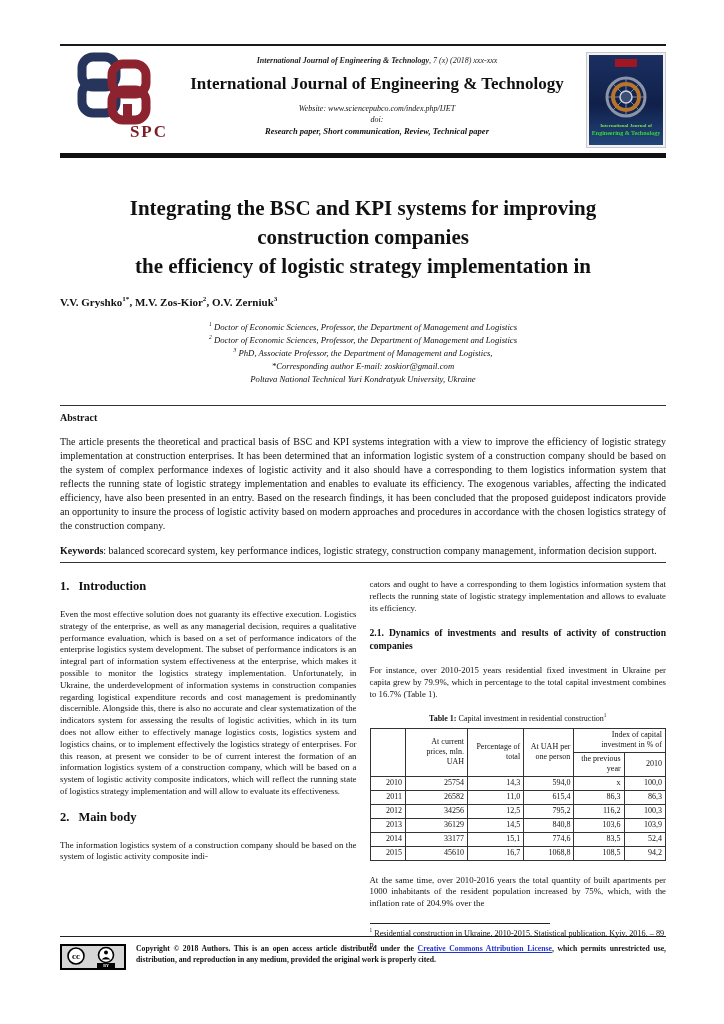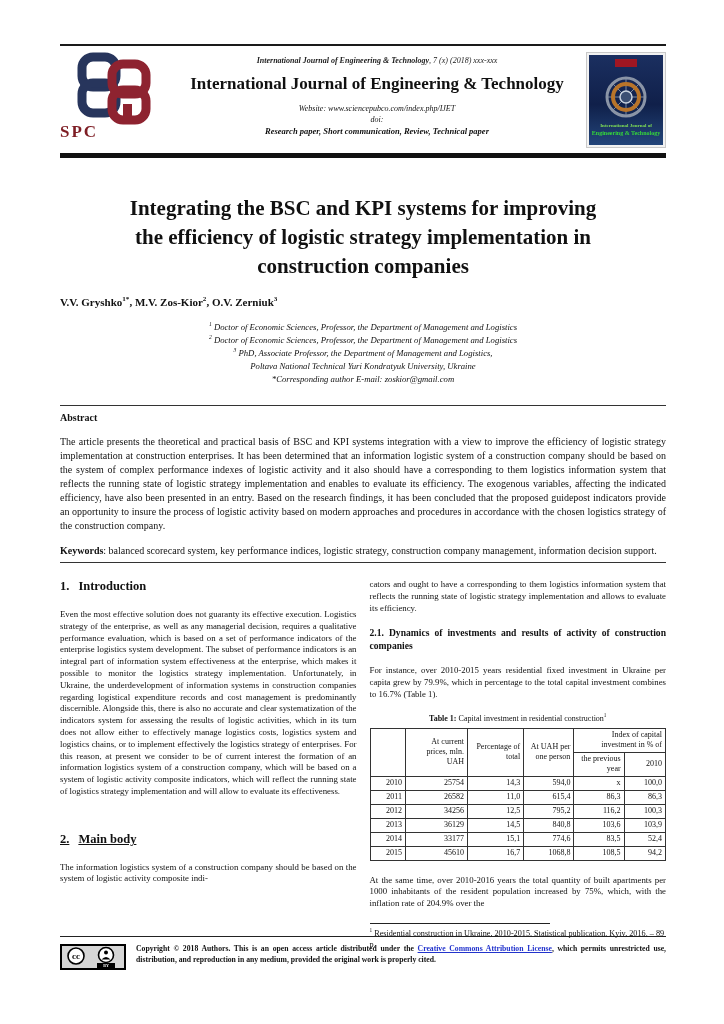--- a/index.html
+++ b/index.html
@@ -8,21 +8,21 @@
   .page {
     position: relative;
     width: 724px; height: 1024px;
     background: #fff;
     margin: 0 auto;
     overflow: hidden;
   }
   .content { position: absolute; left: 60px; right: 58px; top: 0; }
   .top-rule { margin-top: 44px; border-top: 2.5px solid #1a1a1a; }
   .header { display: flex; align-items: flex-start; margin-top: 6px; }
-  .spc-logo { width: 108px; text-align: left; }
+  .spc-logo { width: 108px; text-align: right; }
   .spc-text { font-weight: bold; font-size: 17px; letter-spacing: 2px; color: #7e1d24; margin-top: -4px; }
   .header-center { flex: 1; text-align: center; padding-top: 4px; }
   .i { font-style: italic; }
   .bi { font-style: italic; font-weight: bold; }
   .ref-line { font-size: 8px; color: #222; }
   .journal-title { font-size: 17px; font-weight: bold; margin-top: 9px; }
   .website-line { font-size: 8px; margin-top: 10px; }
   .doi-line { font-size: 8px; margin-top: 2px; }
   .types-line { font-size: 8.5px; margin-top: 2px; }
   .cover { width: 80px; padding: 2px; border: 1px solid #c9c9c9; background: #f2f2f2; }
@@ -33,21 +33,21 @@
   .affiliations { text-align: center; font-style: italic; font-size: 8.7px; line-height: 1.5; margin-top: 13px; }
   .abstract-rule { margin-top: 19px; border-top: 1.5px solid #333; }
   .abstract-heading { font-size: 10px; font-weight: bold; margin-top: 6px; }
   .abstract-body { font-size: 10px; line-height: 1.4; text-align: justify; margin-top: 12px; }
   .keywords { font-size: 10px; margin-top: 12px; padding-bottom: 6px; border-bottom: 1.5px solid #333; }
   .keywords .kw-label { font-weight: bold; }
   .columns { display: flex; gap: 13px; margin-top: 16px; }
   .col { flex: 1; min-width: 0; }
   .sec-heading { font-size: 12.5px; font-weight: bold; margin-bottom: 15px; }
   .sec-heading .num { margin-right: 9px; }
-  .sec-heading.later { margin-top: 34px; text-decoration: underline; }
+  .sec-heading.later { margin-top: 12px; }
   .body-par { font-size: 8.8px; line-height: 1.34; text-align: justify; }
   .sub-heading { font-size: 9.6px; font-weight: bold; line-height: 1.35; text-align: justify; margin: 13px 0 12px; }
   .caption { font-size: 8px; text-align: center; margin: 13px 0 5px; }
   .caption b { font-weight: bold; }
   table { width: 100%; border-collapse: collapse; font-size: 8px; }
   th, td { border: 1px solid #333; padding: 1.5px 3px; text-align: right; vertical-align: middle; font-weight: normal; line-height: 1.25; }
   .after-table { margin-top: 14px; }
   .footnote-rule { width: 180px; border-top: 1.5px solid #222; margin-top: 13px; }
   .footnote { font-size: 8.2px; line-height: 1.35; margin-top: 4px; }
   .footer { position: absolute; left: 60px; right: 58px; top: 936px; border-top: 1.5px solid #222; padding-top: 7px; display: flex; align-items: flex-start; gap: 10px; }
@@ -106,34 +106,34 @@
           <text x="37" y="72" text-anchor="middle" font-size="5" fill="#7fdd55" font-weight="bold">International Journal of</text>
           <text x="37" y="80" text-anchor="middle" font-size="6" fill="#35d73a" font-weight="bold">Engineering &amp; Technology</text>
         </svg>
       </div>
     </div>
 
     <div class="thick-rule"></div>
 
     <h1 class="title">
       <div>Integrating the BSC and KPI systems for improving</div>
+      <div>construction companies</div>
       <div>the efficiency of logistic strategy implementation in</div>
-      <div>construction companies</div>
     </h1>
 
     <div class="authors">
       <span><span>V.V. Gryshko</span><sup>1*</sup><span>, </span></span><span><span>M.V. Zos-Kior</span><sup>2</sup><span>, </span></span><span><span>O.V. Zerniuk</span><sup>3</sup><span></span></span>
     </div>
 
     <div class="affiliations">
       <div><sup>1</sup><span> Doctor of Economic Sciences, Professor, the Department of Management and Logistics</span></div>
       <div><sup>2</sup><span> Doctor of Economic Sciences, Professor, the Department of Management and Logistics</span></div>
       <div><sup>3</sup><span> PhD, Associate Professor, the Department of Management and Logistics,</span></div>
+      <div><span>*Corresponding author E-mail: zoskior@gmail.com</span></div>
       <div><span>Poltava National Technical Yuri Kondratyuk University, Ukraine</span></div>
-      <div><span>*Corresponding author E-mail: zoskior@gmail.com</span></div>
     </div>
 
     <div class="abstract-rule"></div>
     <div class="abstract-heading">Abstract</div>
     <p class="abstract-body">The article presents the theoretical and practical basis of BSC and KPI systems integration with a view to improve the efficiency of logistic strategy implementation at construction enterprises. It has been determined that an information logistic system of a construction company should be based on the system of complex performance indexes of logistic activity and it also should have a corresponding to them logistics information system that reflects the running state of logistic strategy implementation and enables to evaluate its efficiency. The exogenous variables, affecting the indicated efficiency, have also been presented in an entry. Based on the research findings, it has been concluded that the proposed guidepost indicators provide an opportunity to insure the process of logistic activity based on modern approaches and procedures in accordance with the chosen logistics strategy of the construction company.</p>
     <div class="keywords"><span class="kw-label">Keywords</span><span>: balanced scorecard system, key performance indices, logistic strategy, construction company management, information decision support.</span></div>
 
     <div class="columns">
       <div class="col">
         <h2 class="sec-heading"><span class="num">1.</span><span>Introduction</span></h2>

